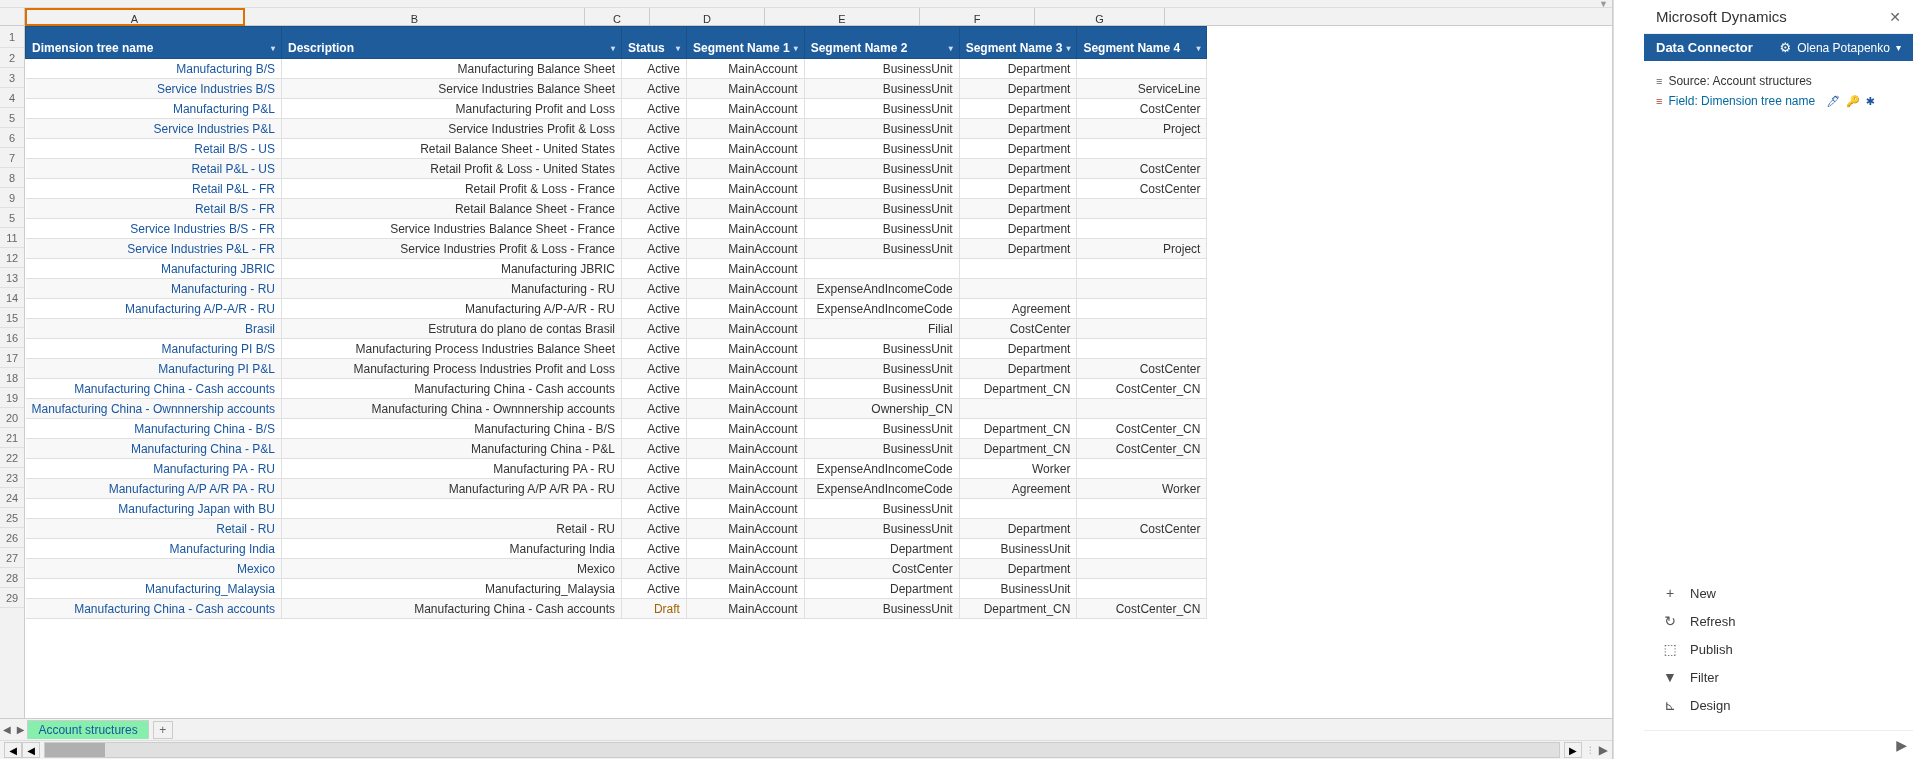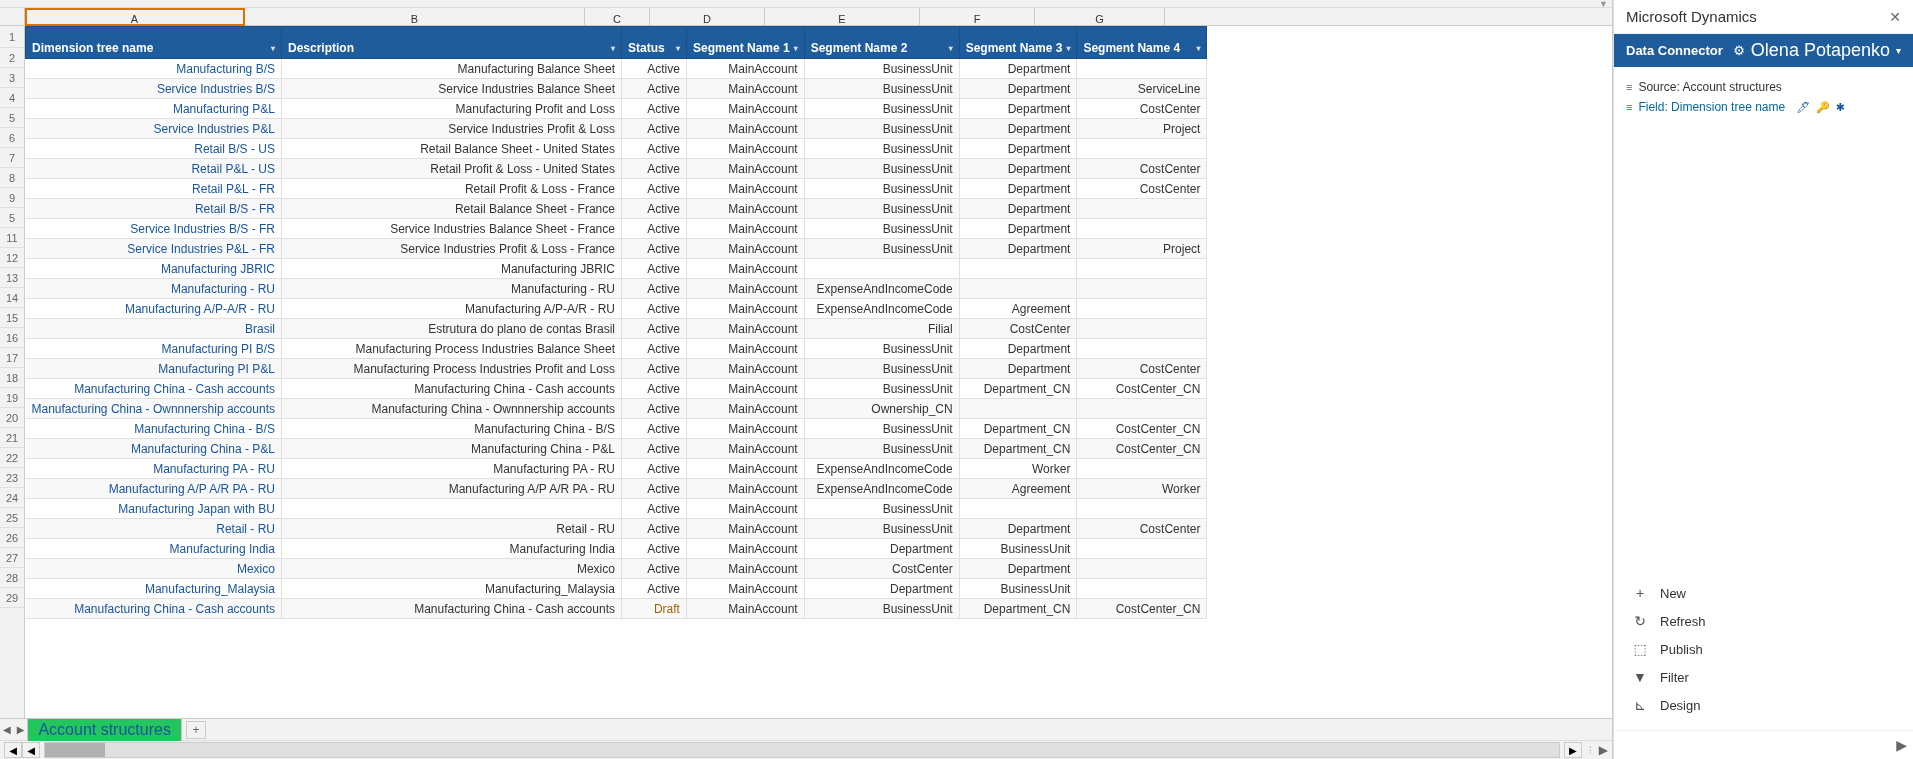--- a/index.html
+++ b/index.html
@@ -119,25 +119,25 @@
     .tab-scroll-btn {
       background: none;
       border: none;
       cursor: pointer;
       font-size: 10px;
       color: #666;
       padding: 0 3px;
     }
 
     .sheet-tab {
-      background: #22c55e;
+      background: #86efac;
       border: 1px solid #ccc;
       border-bottom: none;
       padding: 2px 10px;
-      font-size: 16px;
+      font-size: 12px;
       cursor: pointer;
       color: #1a56a0;
       font-weight: 500;
     }
 
     .add-sheet-btn {
       background: none;
       border: 1px solid #ccc;
       width: 20px;
       height: 18px;
@@ -188,20 +188,21 @@
     }
 
     
     .right-panel {
       width: 300px;
       min-width: 300px;
       background: white;
       display: flex;
       flex-direction: column;
       border-left: 1px solid #ddd;
+      padding-left: 30px;
     }
 
     .panel-title-bar {
       display: flex;
       align-items: center;
       justify-content: space-between;
       padding: 8px 12px;
       background: white;
       border-bottom: 1px solid #eee;
     }
@@ -239,21 +240,21 @@
       align-items: center;
       gap: 6px;
       font-size: 12px;
     }
 
     .gear-icon-small {
       font-size: 13px;
     }
 
     .dc-user-name {
-      font-size: 18px;
+      font-size: 12px;
     }
 
     .dc-chevron {
       font-size: 10px;
     }
 
     .panel-content {
       padding: 10px 12px;
       flex: 1;
     }

